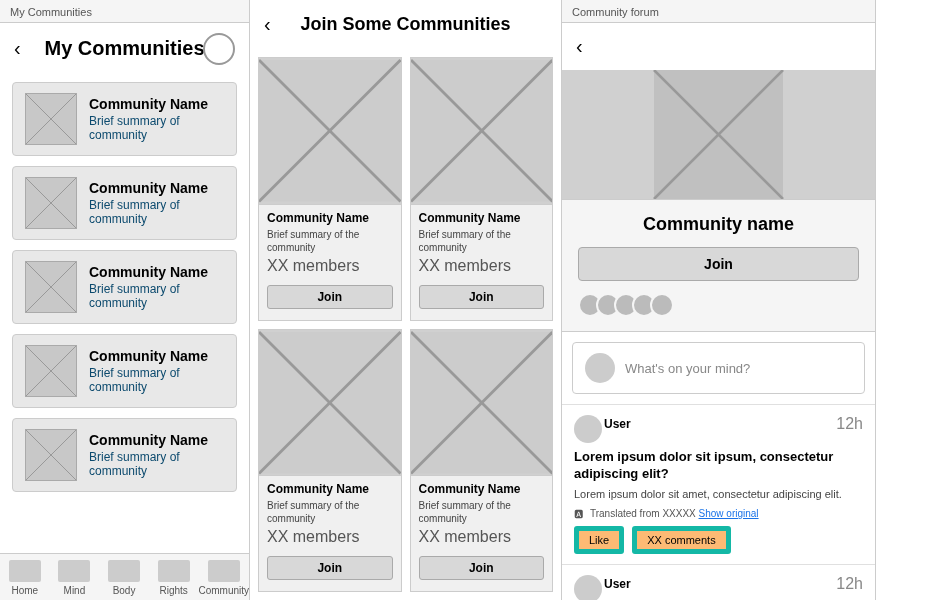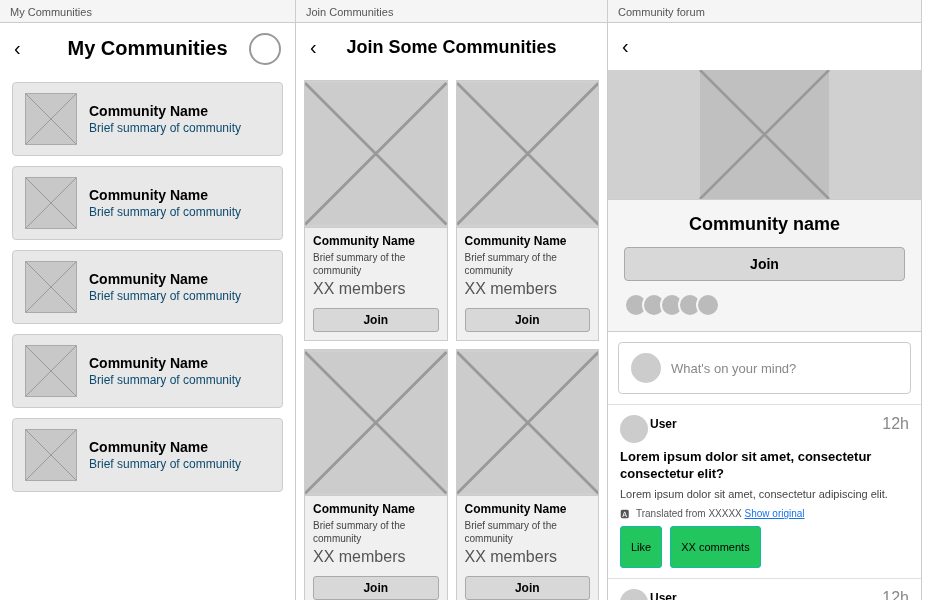--- a/index.html
+++ b/index.html
@@ -24,21 +24,21 @@
     .panel-title {
       font-size: 11px;
       color: #555;
       padding: 6px 10px 4px;
       border-bottom: 1px solid #ccc;
       background: #f5f5f5;
     }
 
     
     .panel-1 {
-      width: 296px;
+      width: 250px;
     }
 
     .panel-1 .header {
       display: flex;
       align-items: center;
       justify-content: center;
       padding: 14px 16px;
       position: relative;
     }
     .panel-1 .header .back-btn {
@@ -392,24 +392,24 @@
       cursor: pointer;
     }
 
     .post-actions {
       display: flex;
       align-items: center;
       gap: 8px;
     }
 
     .post-action-btn {
-      background: #22c55e;
-      border: 1px solid #14b8a6;
+      background: #fdba74;
+      border: 5px solid #14b8a6;
       border-radius: 3px;
-      padding: 14px 10px;
+      padding: 3px 10px;
       font-size: 11px;
       cursor: pointer;
     }
 
     
     .x-placeholder {
       width: 100%;
       height: 100%;
     }
   </style>
@@ -485,24 +485,45 @@
     <line x1="100" y1="0" x2="0" y2="100" stroke="#999" stroke-width="2"></line>
   </svg>
     </div>
     <div class="community-info">
       <div class="name">Community Name</div>
       <div class="summary">Brief summary of community</div>
     </div>
   </div>
     </div>
 
+  <div class="bottom-nav" id="bottom-nav">
+      <div class="nav-item">
+    <div class="nav-icon-bar"></div>
+    <span>Home</span>
+  </div>
+      <div class="nav-item">
+    <div class="nav-icon-bar"></div>
+    <span>Mind</span>
+  </div>
+      <div class="nav-item">
+    <div class="nav-icon-bar"></div>
+    <span>Body</span>
+  </div>
+      <div class="nav-item">
+    <div class="nav-icon-bar"></div>
+    <span>Rights</span>
+  </div>
+      <div class="nav-item">
+    <div class="nav-icon-bar"></div>
+    <span>Community</span>
+  </div>
+    </div>
 </div>
 
 <div class="panel panel-2">
-  <div class="panel-title">Join Communities</div>
   <div class="header">
     <span class="back-btn">‹</span>
     <span class="title">Join Some Communities</span>
   </div>
 
   <div class="join-grid" id="join-grid">
       <div class="join-card">
     <div class="join-card-image">
       <svg viewBox="0 0 100 100" xmlns="http://www.w3.org/2000/svg" class="x-placeholder">
     <rect width="100" height="100" fill="#ccc"></rect>
@@ -600,21 +621,21 @@
   <div class="post-card">
     <div class="post-header">
       <div class="post-avatar"></div>
       <div class="post-meta">
         <div class="post-user-row">
           <span class="post-user">User</span>
           <span class="post-time">12h</span>
         </div>
       </div>
     </div>
-    <div class="post-title">Lorem ipsum dolor sit amet, consectetur consectetur elit?</div>
+    <div class="post-title">Lorem ipsum dolor sit ipsum, consectetur adipiscing elit?</div>
     <div class="post-body">Lorem ipsum dolor sit amet, consectetur adipiscing elit.</div>
     <div class="post-translate">
       <span class="translate-icon">🅰</span>
       <span>Translated from XXXXX</span>
       <span class="show-original"> Show original</span>
     </div>
     <div class="post-actions">
       <span class="post-action-btn">Like</span>
       <span class="post-action-btn">XX comments</span>
     </div>

